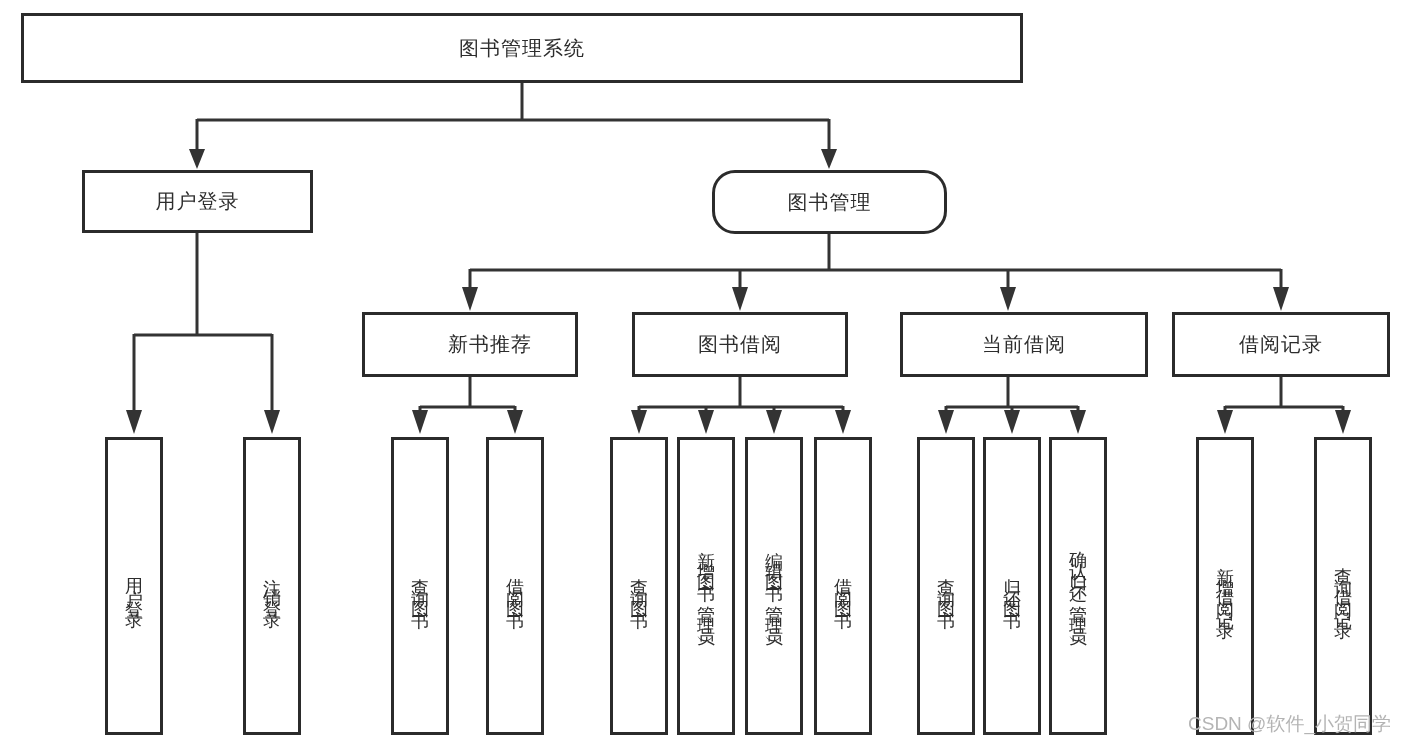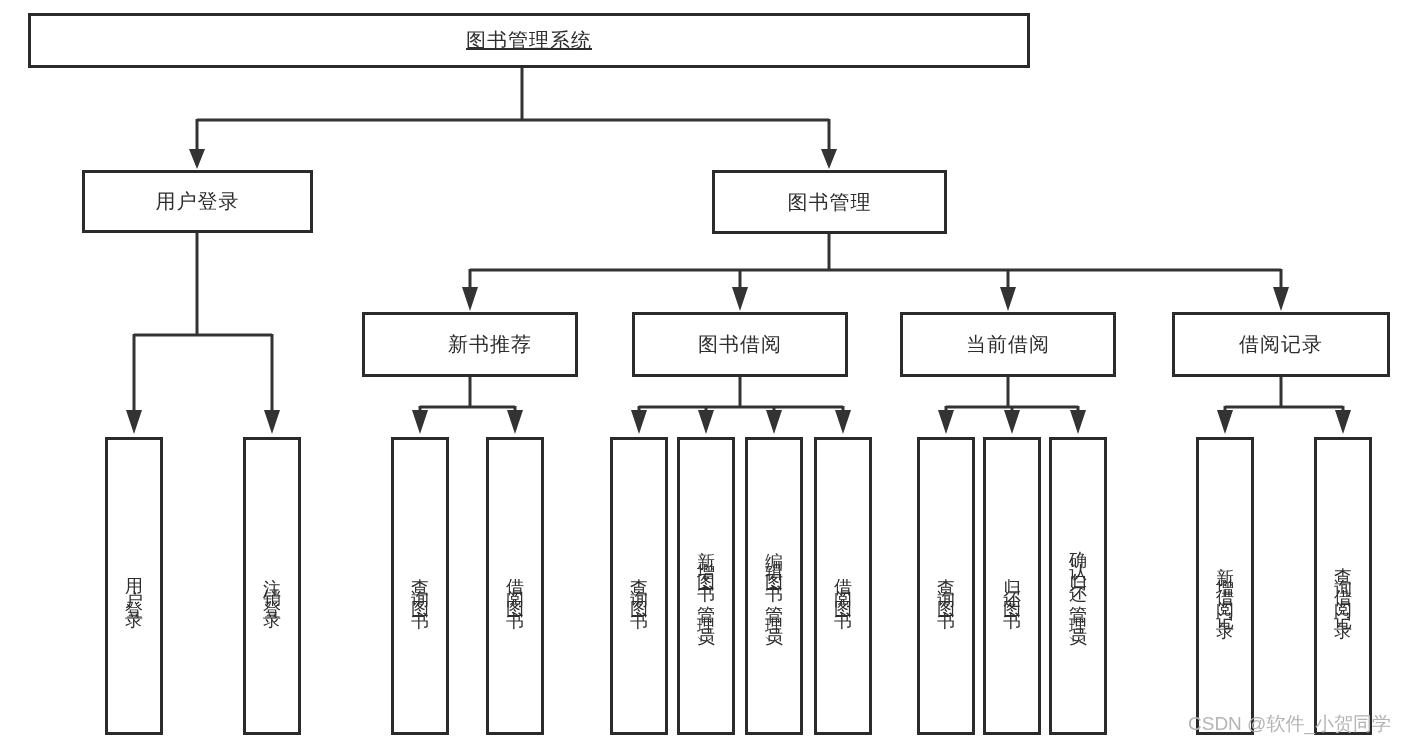--- a/index.html
+++ b/index.html
@@ -142,38 +142,38 @@
       <path d="M766 410 H782 L774 434 Z"></path>
       <path d="M835 410 H851 L843 434 Z"></path>
       <path d="M938 410 H954 L946 434 Z"></path>
       <path d="M1004 410 H1020 L1012 434 Z"></path>
       <path d="M1070 410 H1086 L1078 434 Z"></path>
       <path d="M1217 410 H1233 L1225 434 Z"></path>
       <path d="M1335 410 H1351 L1343 434 Z"></path>
     </g>
   </svg>
 
-  <div class="node" style="left:28px; top:13px; width:1002px; height:55px;text-decoration:underline;">
+  <div class="node" style="left:21px; top:13px; width:1002px; height:70px;">
     <span>图书管理系统</span>
   </div>
 
   <div class="node" style="left:82px; top:170px; width:231px; height:63px;">
     <span>用户登录</span>
   </div>
-  <div class="node" style="left:712px; top:170px; width:235px; height:64px;">
+  <div class="node" style="left:712px; top:170px; width:235px; height:64px;border-radius:23px;">
     <span>图书管理</span>
   </div>
 
   <div class="node" style="left:362px; top:312px; width:216px; height:65px;padding-left:40px;">
     <span>新书推荐</span>
   </div>
   <div class="node" style="left:632px; top:312px; width:216px; height:65px;justify-content:center;">
     <span>图书借阅</span>
   </div>
-  <div class="node" style="left:900px; top:312px; width:216px; height:65px;">
+  <div class="node" style="left:900px; top:312px; width:248px; height:65px;">
     <span>当前借阅</span>
   </div>
   <div class="node" style="left:1172px; top:312px; width:218px; height:65px;">
     <span>借阅记录</span>
   </div>
 
   <div class="leaf" style="left:105px;">
     <span class="vtext">用户登录</span>
   </div>
   <div class="leaf" style="left:243px;">

